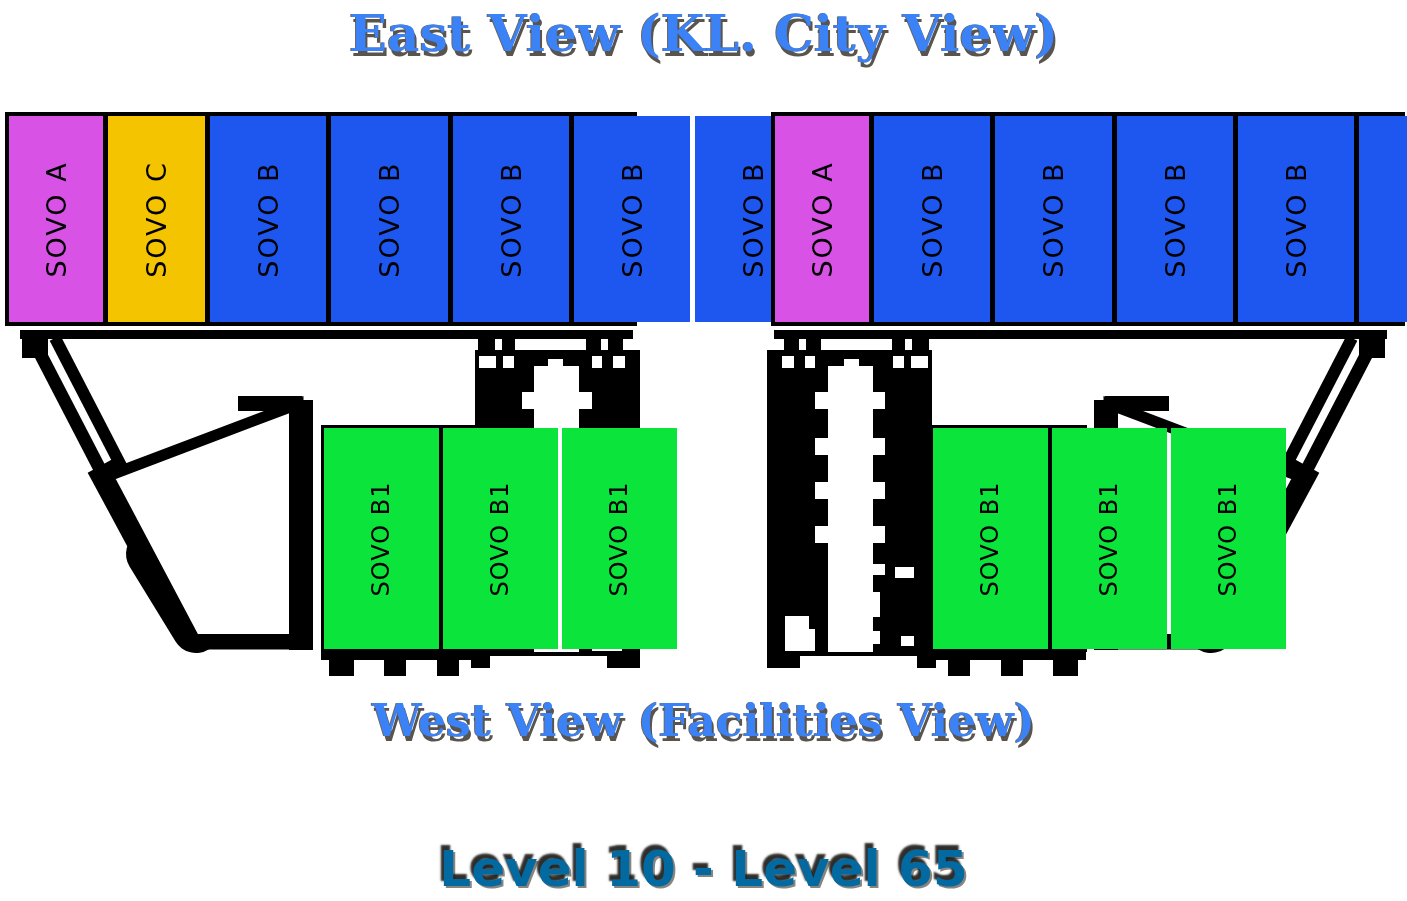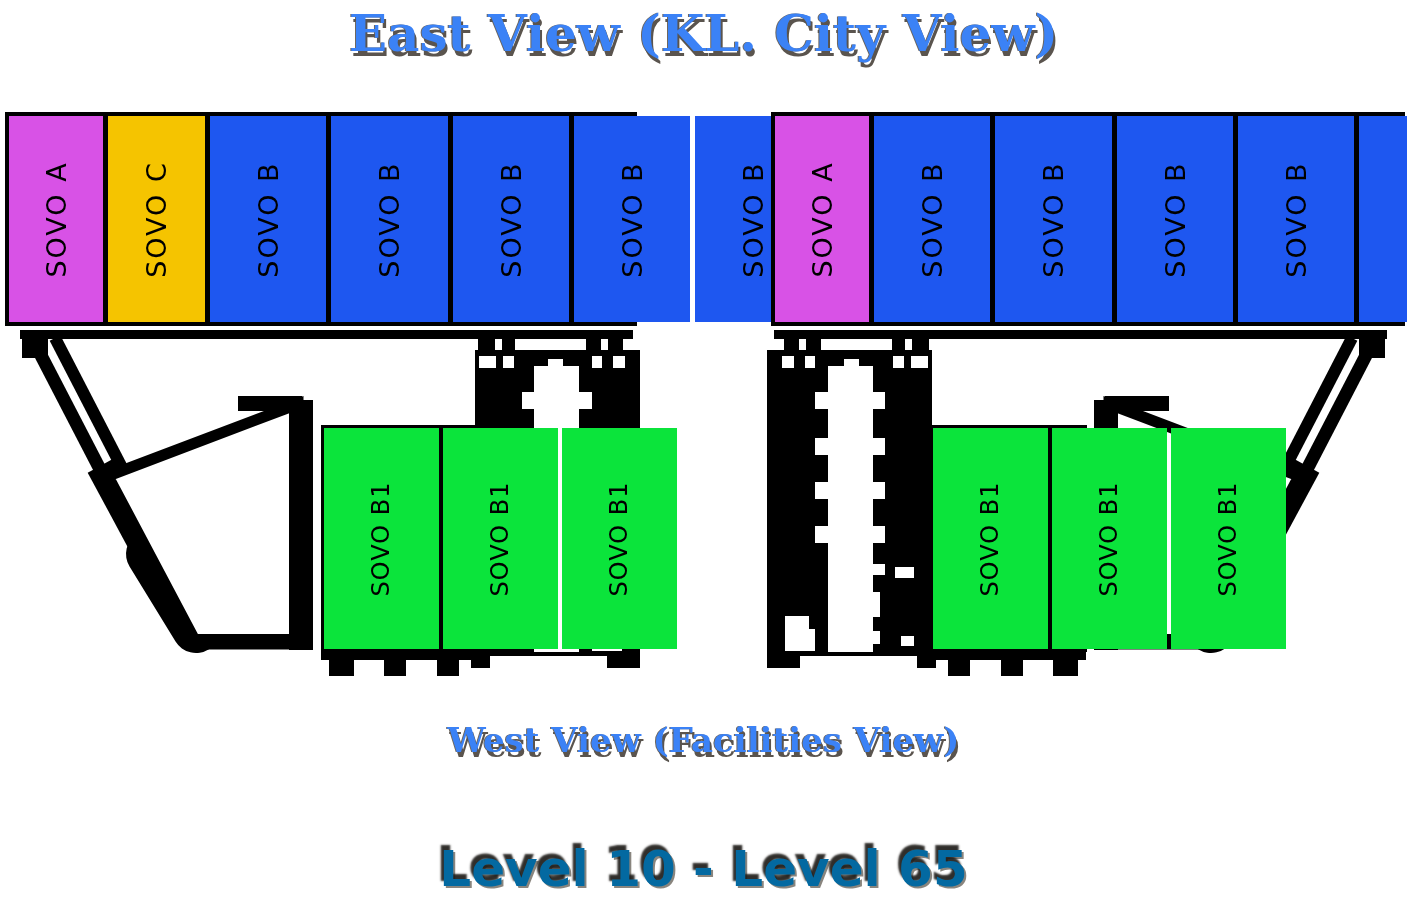--- a/index.html
+++ b/index.html
@@ -5,21 +5,21 @@
   html,body{margin:0;padding:0;background:#ffffff;}
   #stage{position:relative;width:1407px;height:901px;background:#ffffff;overflow:hidden;
          font-family:"DejaVu Sans",sans-serif;}
 
   
   .view-title{position:absolute;left:0;width:100%;text-align:center;
               font-family:"DejaVu Serif","Liberation Serif",serif;font-weight:700;
               color:#3b82f6;text-shadow:2px 5px 0 #5a544e,-1px 0 0 #6e675f;
               white-space:nowrap;}
   #east-title{top:4px;font-size:50px;}
-  #west-title{top:720px;font-size:34px;}
+  #west-title{top:695px;font-size:44px;}
   #level-label{position:absolute;left:0;top:840px;width:100%;text-align:center;
                font-family:"DejaVu Sans","Liberation Sans",sans-serif;font-weight:700;
                font-size:50px;color:#0369a1;
                text-shadow:-3px -5px 2px rgba(30,28,25,0.92),2px 2px 0 rgba(40,33,20,0.55);
                white-space:nowrap;}
 
   
   .assembly{position:absolute;top:112px;height:214px;background:#000;border:4px solid #000;
             box-sizing:border-box;display:flex;gap:5px;}
   #east-left-tower{left:5px;width:632px;}

